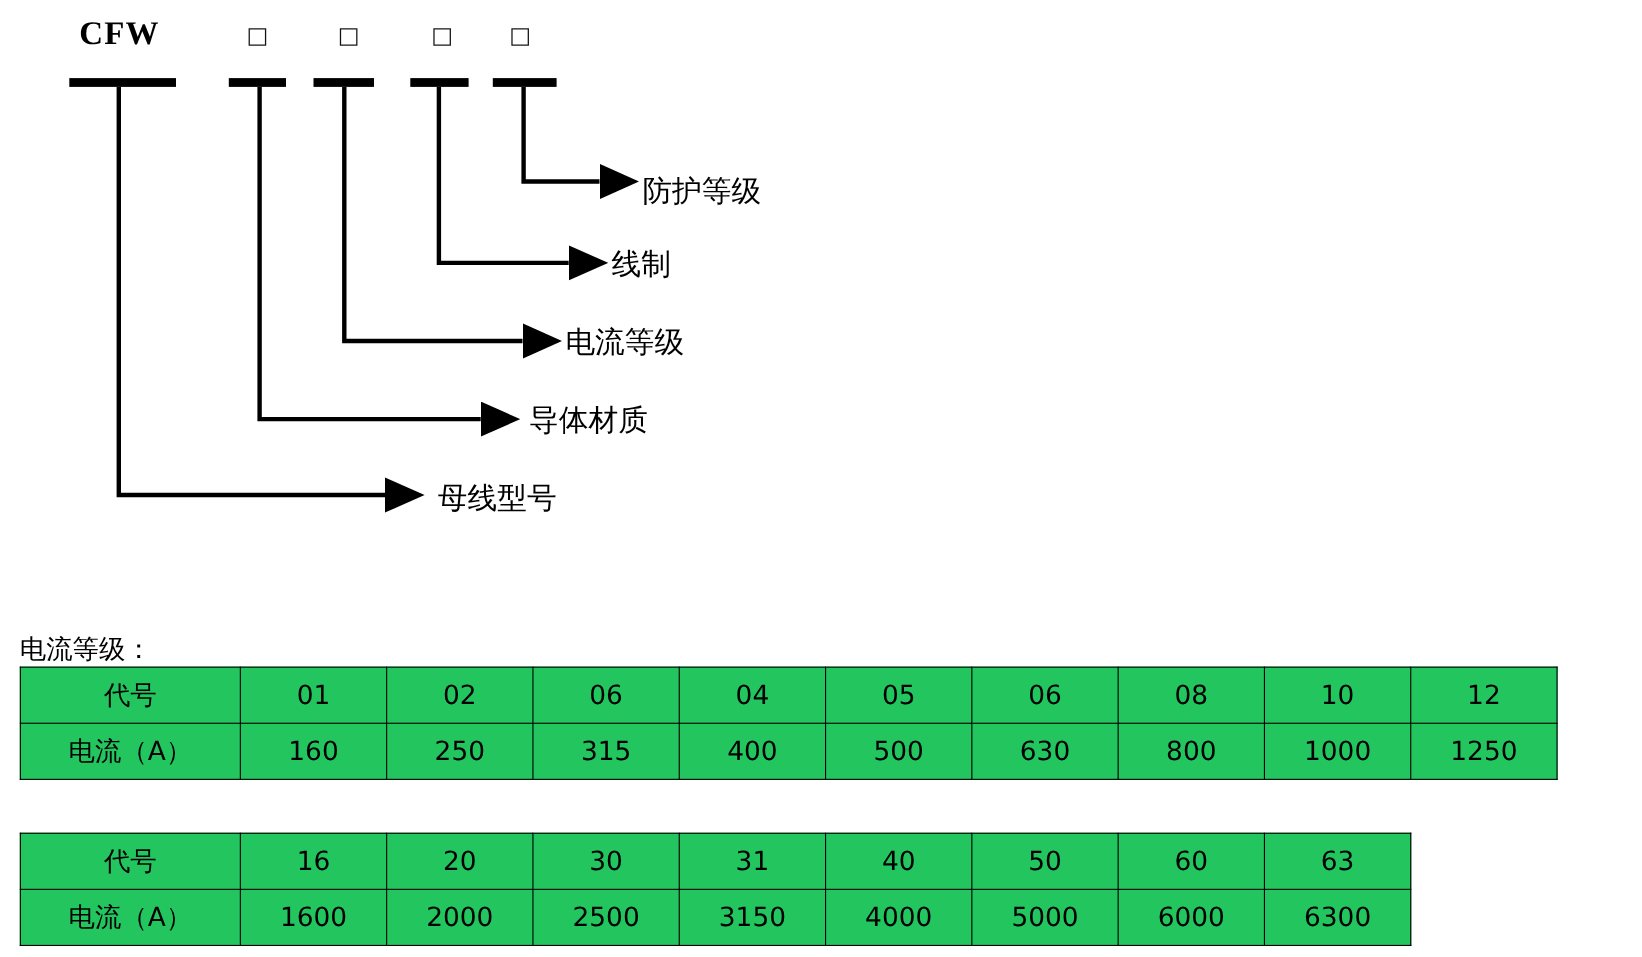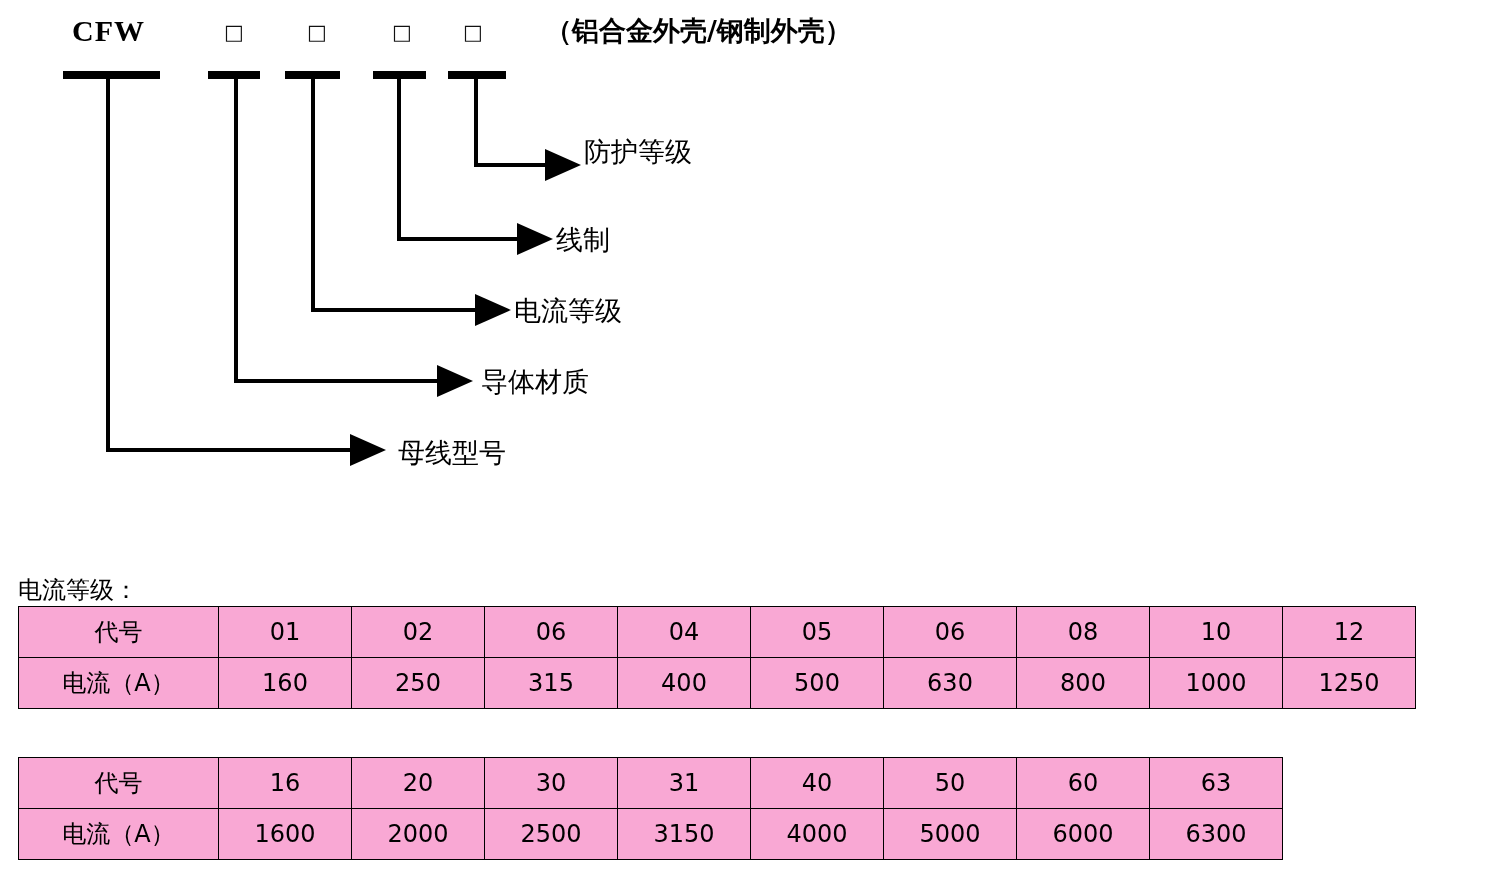--- a/index.html
+++ b/index.html
@@ -83,21 +83,21 @@
     font-family: "DejaVu Sans", "Liberation Sans", sans-serif;
     white-space: nowrap;
     margin-top: 14px;
   }
   #current-caption { left: 18px; top: 560px; }
 
   table.spec-table {
     position: absolute;
     border-collapse: collapse;
     table-layout: fixed;
-    background: #f9a8d4;
+    background: #22c55e;
   }
   table.spec-table td {
     border: 1.6px solid #000000;
     text-align: center;
     vertical-align: middle;
     height: 50px;
     font-size: 24px;
     font-family: "DejaVu Sans", "Liberation Sans", sans-serif;
     color: #000;
     padding: 0;
@@ -112,21 +112,20 @@
 <body>
 
 <div id="model-header">
   <span class="hdr-item" id="model-prefix">CFW</span>
 
   <span class="hdr-item slot-box" id="slot-1">□</span>
   <span class="hdr-item slot-box" id="slot-2">□</span>
   <span class="hdr-item slot-box" id="slot-3">□</span>
   <span class="hdr-item slot-box" id="slot-4">□</span>
 
-  <span class="hdr-item" id="housing-note">（铝合金外壳/钢制外壳）</span>
 </div>
 
 <div id="leader-diagram">
 
   <svg id="leader-svg" width="1493" height="520" viewBox="0 0 1493 520">
     <defs>
       <marker id="arrowhead" markerWidth="9" markerHeight="8" refX="0" refY="4" orient="auto" markerUnits="strokeWidth">
         <path d="M0,0 L9,4 L0,8 z" fill="#000000"></path>
       </marker>
     </defs>
@@ -141,21 +140,21 @@
 
     <g fill="none" stroke="#000000" stroke-width="4">
       <polyline points="476,79 476,165 545,165" marker-end="url(#arrowhead)"></polyline>
       <polyline points="399,79 399,239 517,239" marker-end="url(#arrowhead)"></polyline>
       <polyline points="313,79 313,310 475,310" marker-end="url(#arrowhead)"></polyline>
       <polyline points="236,79 236,381 437,381" marker-end="url(#arrowhead)"></polyline>
       <polyline points="108,79 108,450 350,450" marker-end="url(#arrowhead)"></polyline>
     </g>
   </svg>
 
-  <span class="leader-label" style="left:584px; top:134px;">防护等级</span>
+  <span class="leader-label" style="left:584px; top:156px;">防护等级</span>
   <span class="leader-label" style="left:556px; top:222px;">线制</span>
   <span class="leader-label" style="left:514px; top:293px;">电流等级</span>
   <span class="leader-label" style="left:481px; top:364px;">导体材质</span>
   <span class="leader-label" style="left:398px; top:435px;">母线型号</span>
 </div>
 
 <span class="section-caption" id="current-caption">电流等级：</span>
 
 <table class="spec-table" id="table-current-low" style="width: 1397px;">
   <colgroup id="cg-low">

